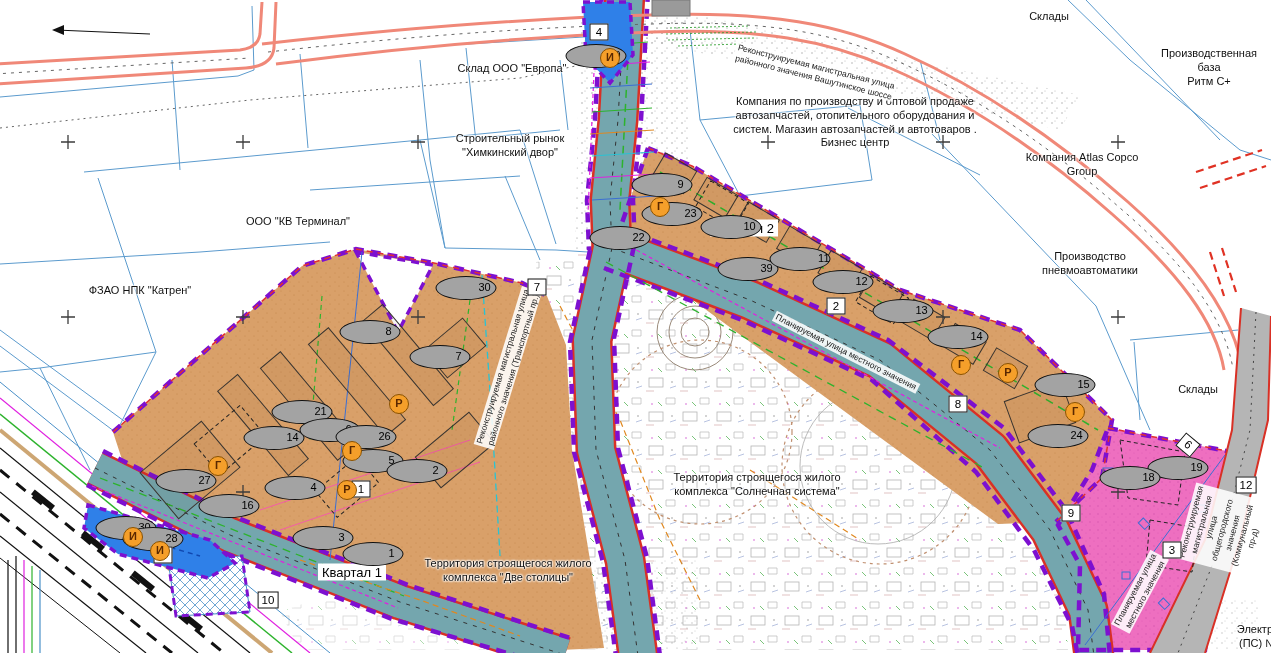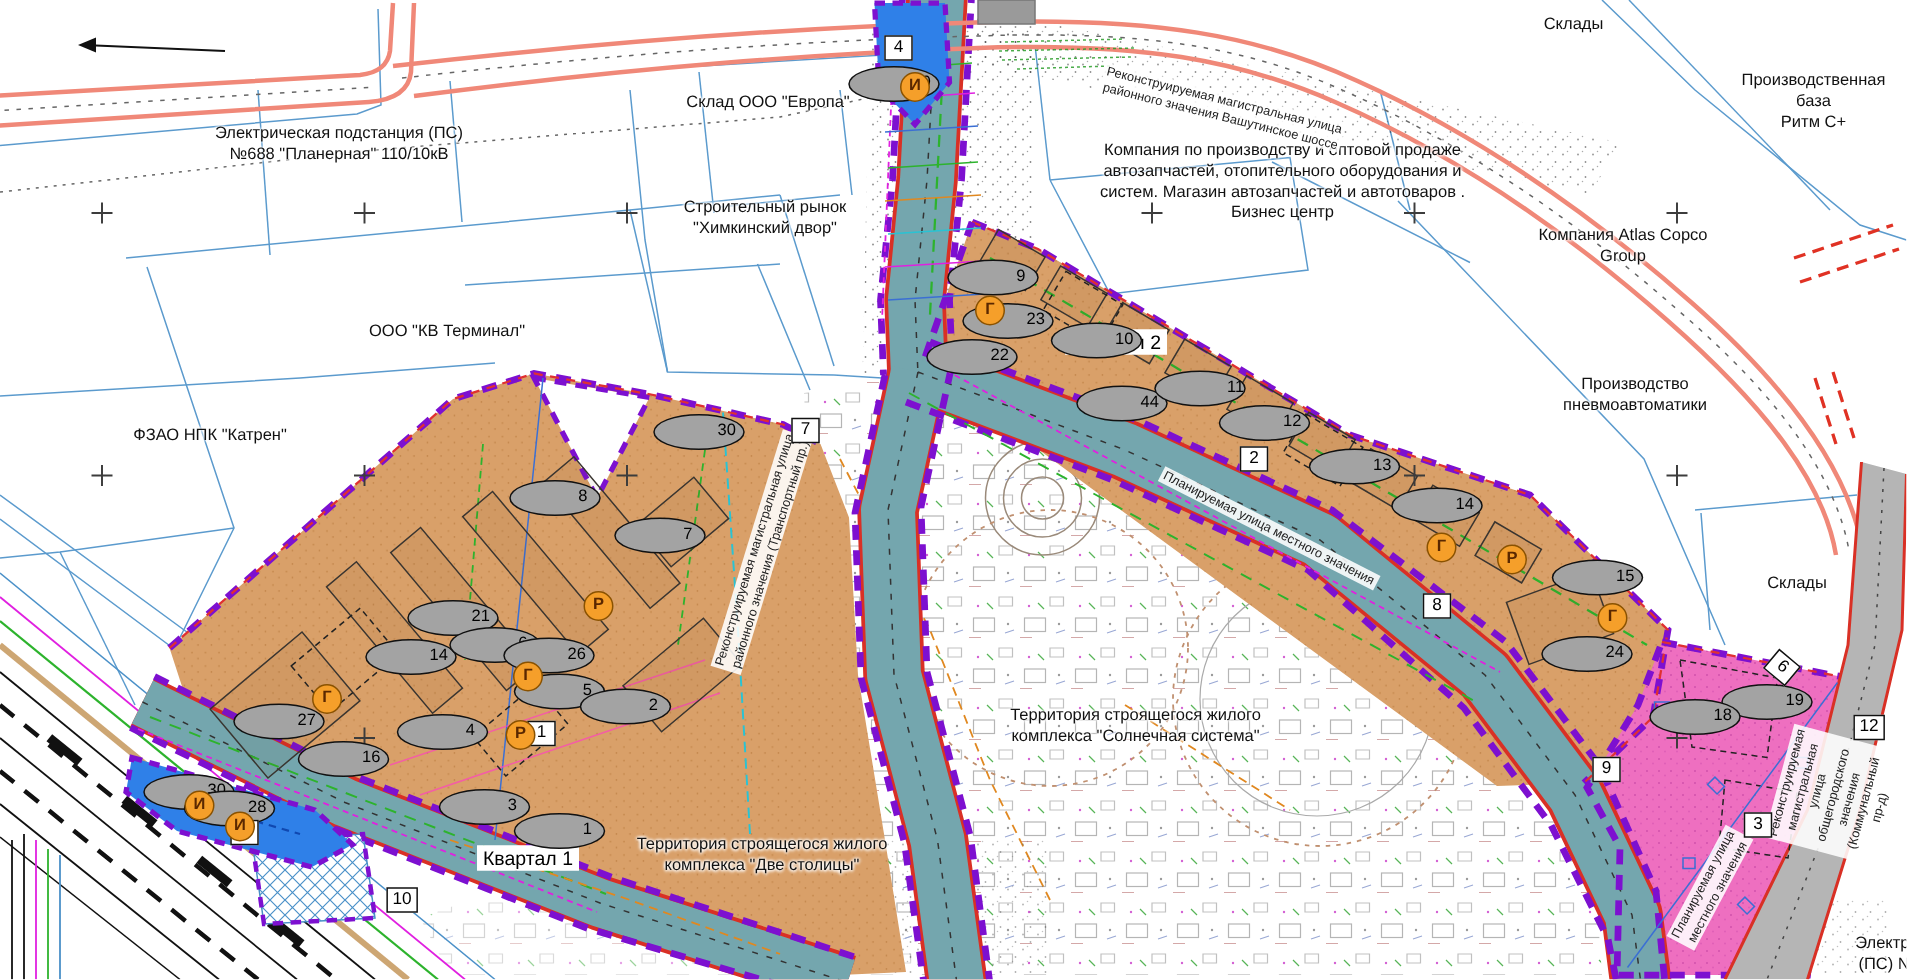--- a/index.html
+++ b/index.html
@@ -293,22 +293,20 @@
         <path d="M236,317 L250,317 M243,310 L243,324"></path>
     <path d="M411,317 L425,317 M418,310 L418,324"></path>
         <path d="M936,317 L950,317 M943,310 L943,324"></path>
     <path d="M1111,317 L1125,317 M1118,310 L1118,324"></path>
         <path d="M236,492 L250,492 M243,485 L243,499"></path>
     <path d="M1111,492 L1125,492 M1118,485 L1118,499"></path>
   </g>
 </svg>
 
 <div id="label-layer">
-      <div class="area-label" style="left: 226px; top: 97px; transform: translate(-50%, -50%) rotate(0deg);">Электрическая подстанция (ПС)
-№688 "Планерная" 110/10кВ</div>
       <div class="area-label" style="left: 512px; top: 69px; transform: translate(-50%, -50%) rotate(0deg);">Склад ООО "Европа"</div>
       <div class="area-label" style="left: 510px; top: 146px; transform: translate(-50%, -50%) rotate(0deg);">Строительный рынок
 "Химкинский двор"</div>
       <div class="area-label" style="left: 298px; top: 222px; transform: translate(-50%, -50%) rotate(0deg);">ООО "КВ Терминал"</div>
       <div class="area-label" style="left: 140px; top: 291px; transform: translate(-50%, -50%) rotate(0deg);">ФЗАО НПК "Катрен"</div>
       <div class="area-label" style="left: 1049px; top: 17px; transform: translate(-50%, -50%) rotate(0deg);">Склады</div>
       <div class="area-label" style="left: 855px; top: 122px; transform: translate(-50%, -50%) rotate(0deg);">Компания по производству и оптовой продаже
 автозапчастей, отопительного оборудования и
 систем. Магазин автозапчастей и автотоваров .
 Бизнес центр</div>
@@ -332,23 +330,23 @@
       <div class="road-label" style="left: 508px; top: 368px; transform: translate(-50%, -50%) rotate(-73deg);">Реконструируемая магистральная улица
 районного значения (Транспортный пр.)</div>
       <div class="road-label" style="left: 846px; top: 352px; transform: translate(-50%, -50%) rotate(27deg);">Планируемая улица местного значения</div>
       <div class="road-label" style="left: 1140px; top: 592px; transform: translate(-50%, -50%) rotate(-62deg);">Планируемая улица
 местного значения</div>
       <div class="road-label" style="left: 1222px; top: 530px; transform: translate(-50%, -50%) rotate(-75deg);">Реконструируемая магистральная улица
 общегородского значения (Коммунальный пр-д)</div>
       <div class="m-circle" style="left: 596px; top: 56px; transform: translate(-50%, -50%) rotate(0deg);">29</div>
       <div class="m-circle" style="left: 662px; top: 185px; transform: translate(-50%, -50%) rotate(0deg);">9</div>
       <div class="m-circle" style="left: 672px; top: 214px; transform: translate(-50%, -50%) rotate(0deg);">23</div>
-      <div class="m-circle" style="left: 620px; top: 238px; transform: translate(-50%, -50%) rotate(0deg); margin-left: 28px;">22</div>
+      <div class="m-circle" style="left: 620px; top: 238px; transform: translate(-50%, -50%) rotate(0deg);">22</div>
       <div class="m-circle" style="left: 731px; top: 227px; transform: translate(-50%, -50%) rotate(0deg);">10</div>
-      <div class="m-circle" style="left: 748px; top: 269px; transform: translate(-50%, -50%) rotate(0deg);">44</div>
+      <div class="m-circle" style="left: 748px; top: 269px; transform: translate(-50%, -50%) rotate(0deg);">39</div>
       <div class="m-circle" style="left: 800px; top: 259px; transform: translate(-50%, -50%) rotate(0deg); text-align: right;">11</div>
       <div class="m-circle" style="left: 843px; top: 282px; transform: translate(-50%, -50%) rotate(0deg);">12</div>
       <div class="m-circle" style="left: 903px; top: 311px; transform: translate(-50%, -50%) rotate(0deg);">13</div>
       <div class="m-circle" style="left: 958px; top: 337px; transform: translate(-50%, -50%) rotate(0deg);">14</div>
       <div class="m-circle" style="left: 1065px; top: 385px; transform: translate(-50%, -50%) rotate(0deg);">15</div>
       <div class="m-circle" style="left: 1058px; top: 436px; transform: translate(-50%, -50%) rotate(0deg);">24</div>
       <div class="m-circle" style="left: 1178px; top: 468px; transform: translate(-50%, -50%) rotate(0deg);">19</div>
       <div class="m-circle" style="left: 1130px; top: 478px; transform: translate(-50%, -50%) rotate(0deg);">18</div>
       <div class="m-circle" style="left: 466px; top: 288px; transform: translate(-50%, -50%) rotate(0deg);">30</div>
       <div class="m-circle" style="left: 370px; top: 332px; transform: translate(-50%, -50%) rotate(0deg);">8</div>

